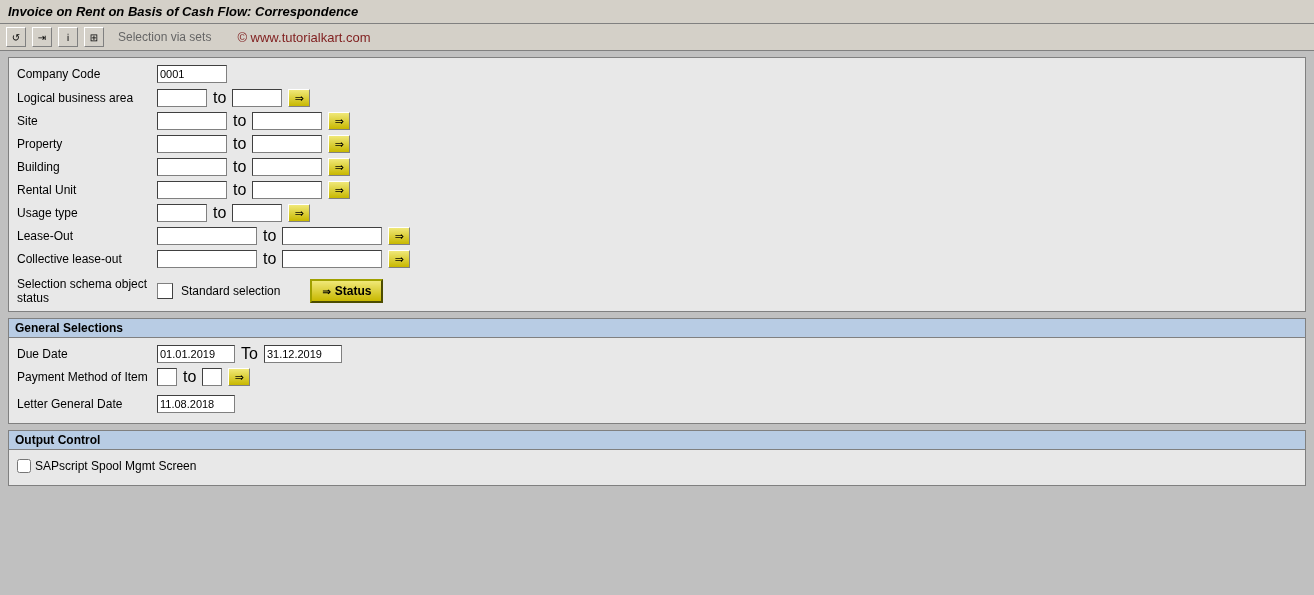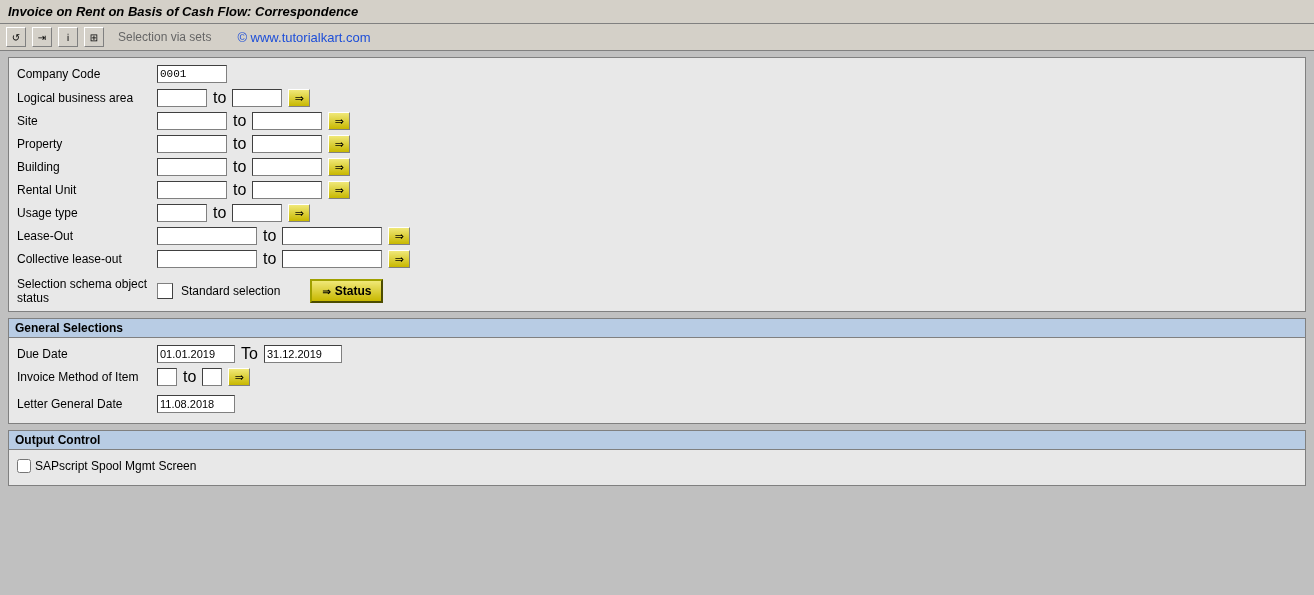--- a/index.html
+++ b/index.html
@@ -34,21 +34,21 @@
       cursor: pointer;
       display: flex; align-items: center; justify-content: center;
       font-size: 10px;
     }
     .toolbar-text {
       color: #666;
       font-size: 12px;
       margin-left: 8px;
     }
     .watermark {
-      color: #1d4ed8;
+      color: #7f1d1d;
       font-size: 13px;
       margin-left: 20px;
     }
     .main-content {
       padding: 6px 8px;
       background: #c0c0c0;
     }
     .section {
       border: 1px solid #808080;
       margin-bottom: 6px;
@@ -78,21 +78,21 @@
     .form-input {
       border: 1px solid #808080;
       border-top-color: #404040;
       border-left-color: #404040;
       background: #fff;
       height: 18px;
       font-size: 11px;
       padding: 0 2px;
     }
     .input-short { width: 50px; }
-    .input-medium { width: 70px; font-family: Liberation Mono, monospace; }
+    .input-medium { width: 70px; }
     .input-long { width: 100px; }
     .input-date { width: 78px; }
     .to-label {
       margin: 0 6px;
       font-size: 16px;
     }
     .arrow-btn {
       width: 22px; height: 18px;
       background: linear-gradient(to bottom, #f0e878, #c8b800);
       border: 1px solid #808080;
@@ -254,21 +254,21 @@
     <div class="section-body">
 
       <div class="form-row">
         <span class="form-label">Due Date</span>
         <input class="form-input input-date" type="text" value="01.01.2019" style="">
         <span class="to-label">To</span>
         <input class="form-input input-date" type="text" value="31.12.2019" style="">
       </div>
 
       <div class="form-row">
-        <span class="form-label">Invoice Method of Item</span>
+        <span class="form-label">Payment Method of Item</span>
         <input class="form-input" type="text" style="width: 20px;">
         <span class="to-label">to</span>
         <input class="form-input" type="text" style="width: 20px;">
         <button class="arrow-btn">⇒</button>
       </div>
 
       <div style="height:4px;"></div>
 
       <div class="form-row">
         <span class="form-label">Letter General Date</span>

